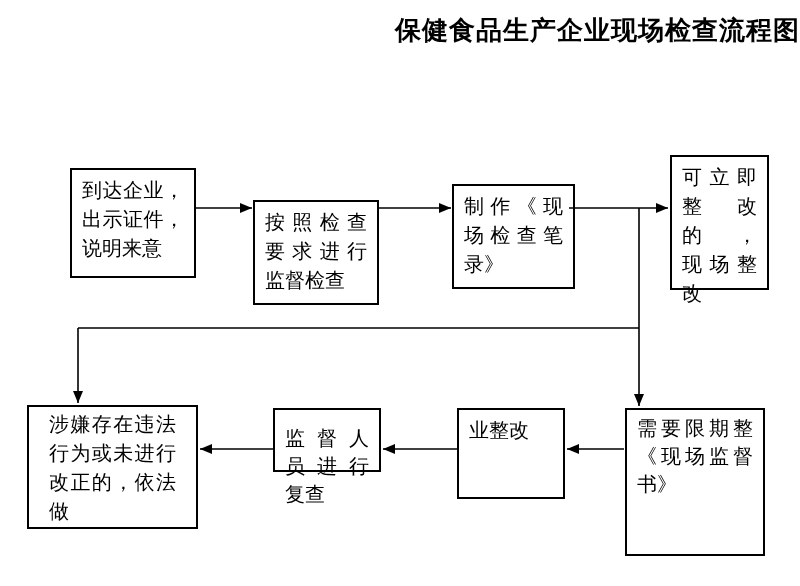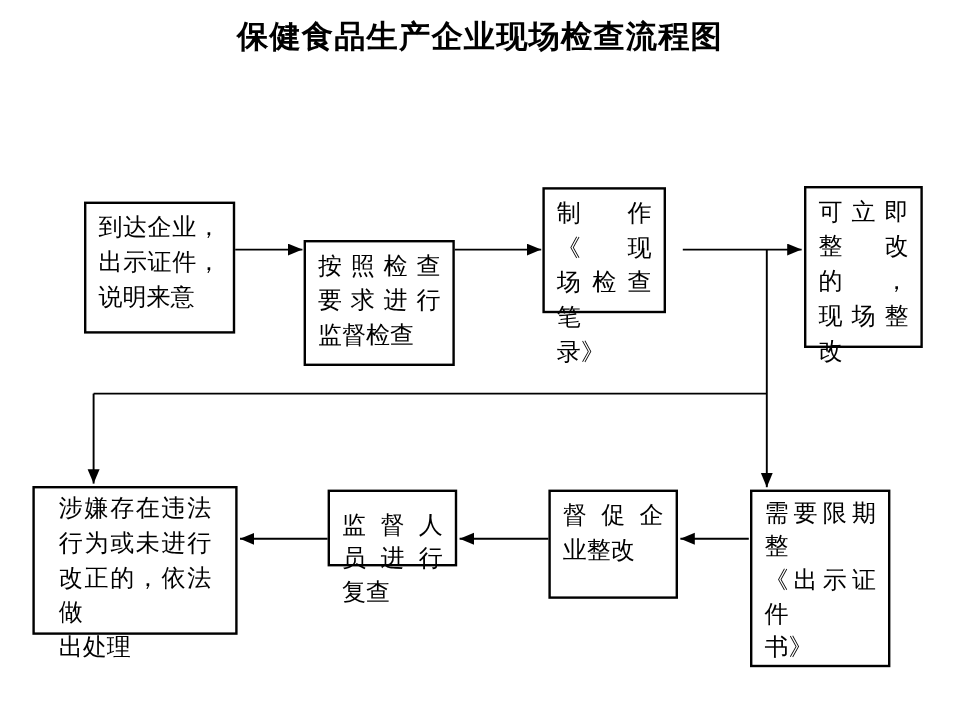--- a/index.html
+++ b/index.html
@@ -1,29 +1,29 @@
 <!DOCTYPE html>
 <html><head>
 <meta charset="utf-8">
 <style>
   html,body{margin:0;padding:0;background:#ffffff;}
   body{width:800px;height:586px;overflow:hidden;
        font-family:"Liberation Serif", serif;color:#000;}
   .canvas{position:relative;width:800px;height:586px;background:#fff;}
-  .title{position:absolute;top:13px;left:0;width:800px;text-align:center;
+  .title{position:absolute;top:13px;left:0;width:800px;text-align:right;
          font-size:26px;font-weight:bold;letter-spacing:1px;}
   .node{position:absolute;border:2px solid #000;box-sizing:border-box;
         background:#fff;font-size:20px;line-height:29px;padding:6px 10px;}
   .node .ln{display:block;}
   .node .jl{text-align:justify;text-align-last:justify;text-justify:inter-ideograph;}
   #n-arrive   {left:70px;  top:168px; width:126px; height:110px;}
   #n-inspect  {left:253px; top:168px; width:126px; height:105px;margin-top:32px;}
-  #n-record   {left:452px; top:156px; width:103px; height:105px;}
+  #n-record   {left:452px; top:184px; width:123px; height:105px;}
   #n-immediate{left:670px; top:155px; width:99px;  height:135px;}
-  #n-deadline {left:625px; top:408px; width:117px; height:148px; line-height:28px; padding:4px 10px;}
+  #n-deadline {left:625px; top:408px; width:140px; height:148px; line-height:28px; padding:4px 10px;}
   #n-urge     {left:457px; top:408px; width:108px; height:91px;}
   #n-recheck  {left:273px; top:408px; width:108px; height:64px; line-height:28px; padding:14px 10px;}
   #n-punish   {left:27px;  top:405px; width:171px; height:124px; padding:3px 20px;}
   svg.overlay{position:absolute;left:0;top:0;width:800px;height:586px;pointer-events:none;}
   svg.overlay line{stroke:#000;stroke-width:1.6;}
 </style>
 </head>
 <body>
 
 <div class="canvas">
@@ -50,40 +50,38 @@
 
   <div class="node" id="n-immediate">
     <span class="ln jl">可立即</span>
     <span class="ln jl">整改的，</span>
     <span class="ln jl">现场整</span>
     <span class="ln">改</span>
   </div>
 
   <div class="node" id="n-deadline">
     <span class="ln jl">需要限期整</span>
-    <span class="ln jl">《出示证件</span>
+    <span class="ln jl">《现场监督</span>
     <span class="ln">书》</span>
   </div>
 
   <div class="node" id="n-urge">
-    <span class="ln jl">督促企</span>
     <span class="ln">业整改</span>
   </div>
 
   <div class="node" id="n-recheck">
     <span class="ln jl">监督人</span>
     <span class="ln jl">员进行</span>
     <span class="ln">复查</span>
   </div>
 
   <div class="node" id="n-punish">
     <span class="ln jl">涉嫌存在违法</span>
     <span class="ln jl">行为或未进行</span>
     <span class="ln jl">改正的，依法做</span>
-    <span class="ln">出处理</span>
   </div>
 
   <svg class="overlay" width="800" height="586" viewBox="0 0 800 586" xmlns="http://www.w3.org/2000/svg">
     <defs>
       <marker id="arrow" markerUnits="userSpaceOnUse" markerWidth="13" markerHeight="11" refX="12" refY="5" orient="auto">
         <path d="M0,0 L12,5 L0,10 Z" fill="#000"></path>
       </marker>
     </defs>
 
     <line x1="196" y1="208" x2="252" y2="208" marker-end="url(#arrow)"></line>

